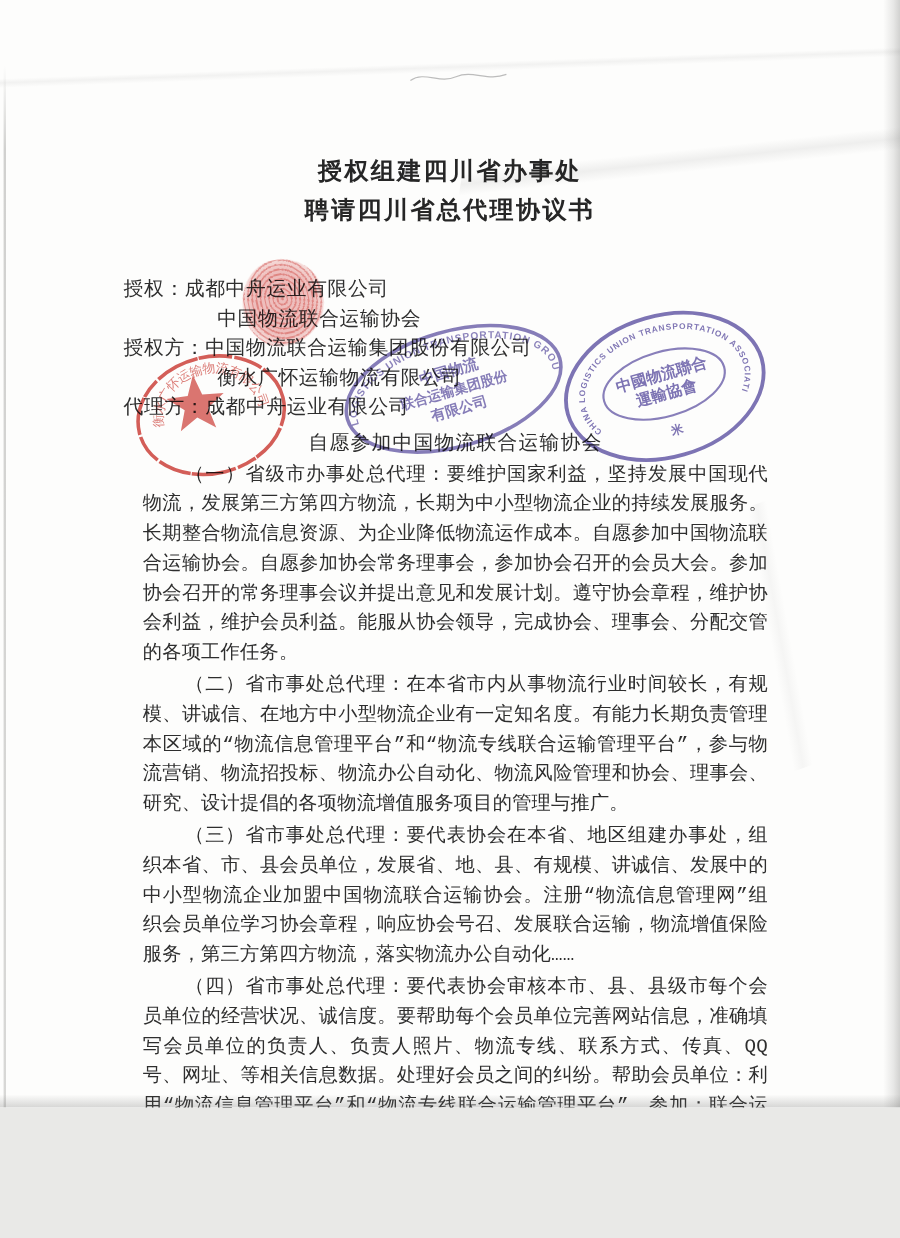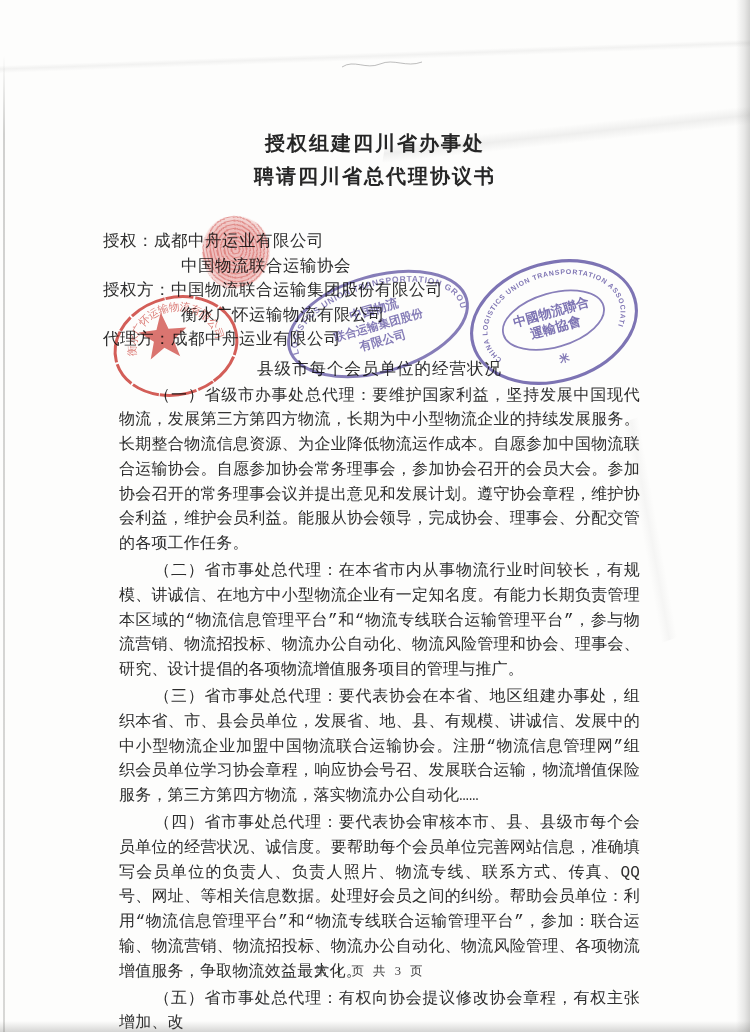--- a/index.html
+++ b/index.html
@@ -1,18 +1,18 @@
 <!DOCTYPE html>
 <html><head>
 <meta charset="utf-8">
 <style>
   html,body{margin:0;padding:0;}
   body{width:750px;height:1032px;background:#e9e9e7;}
   .paper{
-    position:relative;width:750px;height:1032px;overflow:hidden;
+    position:relative;width:750px;height:923px;overflow:hidden;
     background:#fdfdfc;
     font-family:"Liberation Serif","DejaVu Serif",serif;
     color:#2e2e2e;
   }
   
   .edge-left{position:absolute;left:3px;top:55px;bottom:0;width:2px;
     background:linear-gradient(to bottom,rgba(0,0,0,0),#c2c2c0 8%,#cbcbc9 92%);opacity:.75;}
   .edge-right{position:absolute;right:0;top:0;bottom:0;width:14px;
     background:linear-gradient(to right,rgba(0,0,0,0),rgba(120,120,118,.16) 60%,rgba(108,108,106,.30));}
   .edge-bottom{position:absolute;left:0;right:0;bottom:0;height:11px;
@@ -72,21 +72,21 @@
     <div class="title">聘请四川省总代理协议书</div>
   </div>
 
   <div class="content">
     <div class="party">授权：成都中舟运业有限公司</div>
     <div class="party indent">中国物流联合运输协会</div>
     <div class="party">授权方：中国物流联合运输集团股份有限公司</div>
     <div class="party indent">衡水广怀运输物流有限公司</div>
     <div class="party">代理方：成都中舟运业有限公司</div>
 
-    <div class="section-heading">县级市每个会员单位的经营状况</div>
+    <div class="section-heading">自愿参加中国物流联合运输协会</div>
 
     <p class="para">（一）省级市办事处总代理：要维护国家利益，坚持发展中国现代物流，发展第三方第四方物流，长期为中小型物流企业的持续发展服务。长期整合物流信息资源、为企业降低物流运作成本。自愿参加中国物流联合运输协会。自愿参加协会常务理事会，参加协会召开的会员大会。参加协会召开的常务理事会议并提出意见和发展计划。遵守协会章程，维护协会利益，维护会员利益。能服从协会领导，完成协会、理事会、分配交管的各项工作任务。</p>
     <p class="para">（二）省市事处总代理：在本省市内从事物流行业时间较长，有规模、讲诚信、在地方中小型物流企业有一定知名度。有能力长期负责管理本区域的“物流信息管理平台”和“物流专线联合运输管理平台”，参与物流营销、物流招投标、物流办公自动化、物流风险管理和协会、理事会、研究、设计提倡的各项物流增值服务项目的管理与推广。</p>
     <p class="para">（三）省市事处总代理：要代表协会在本省、地区组建办事处，组织本省、市、县会员单位，发展省、地、县、有规模、讲诚信、发展中的中小型物流企业加盟中国物流联合运输协会。注册“物流信息管理网”组织会员单位学习协会章程，响应协会号召、发展联合运输，物流增值保险服务，第三方第四方物流，落实物流办公自动化……</p>
     <p class="para">（四）省市事处总代理：要代表协会审核本市、县、县级市每个会员单位的经营状况、诚信度。要帮助每个会员单位完善网站信息，准确填写会员单位的负责人、负责人照片、物流专线、联系方式、传真、QQ 号、网址、等相关信息数据。处理好会员之间的纠纷。帮助会员单位：利用“物流信息管理平台”和“物流专线联合运输管理平台”，参加：联合运输、物流营销、物流招投标、物流办公自动化、物流风险管理、各项物流增值服务，争取物流效益最大化。</p>
     <p class="para">（五）省市事处总代理：有权向协会提议修改协会章程，有权主张增加、改</p>
   </div>
 
   <div class="footer">第 1 页 共 3 页</div>
 

